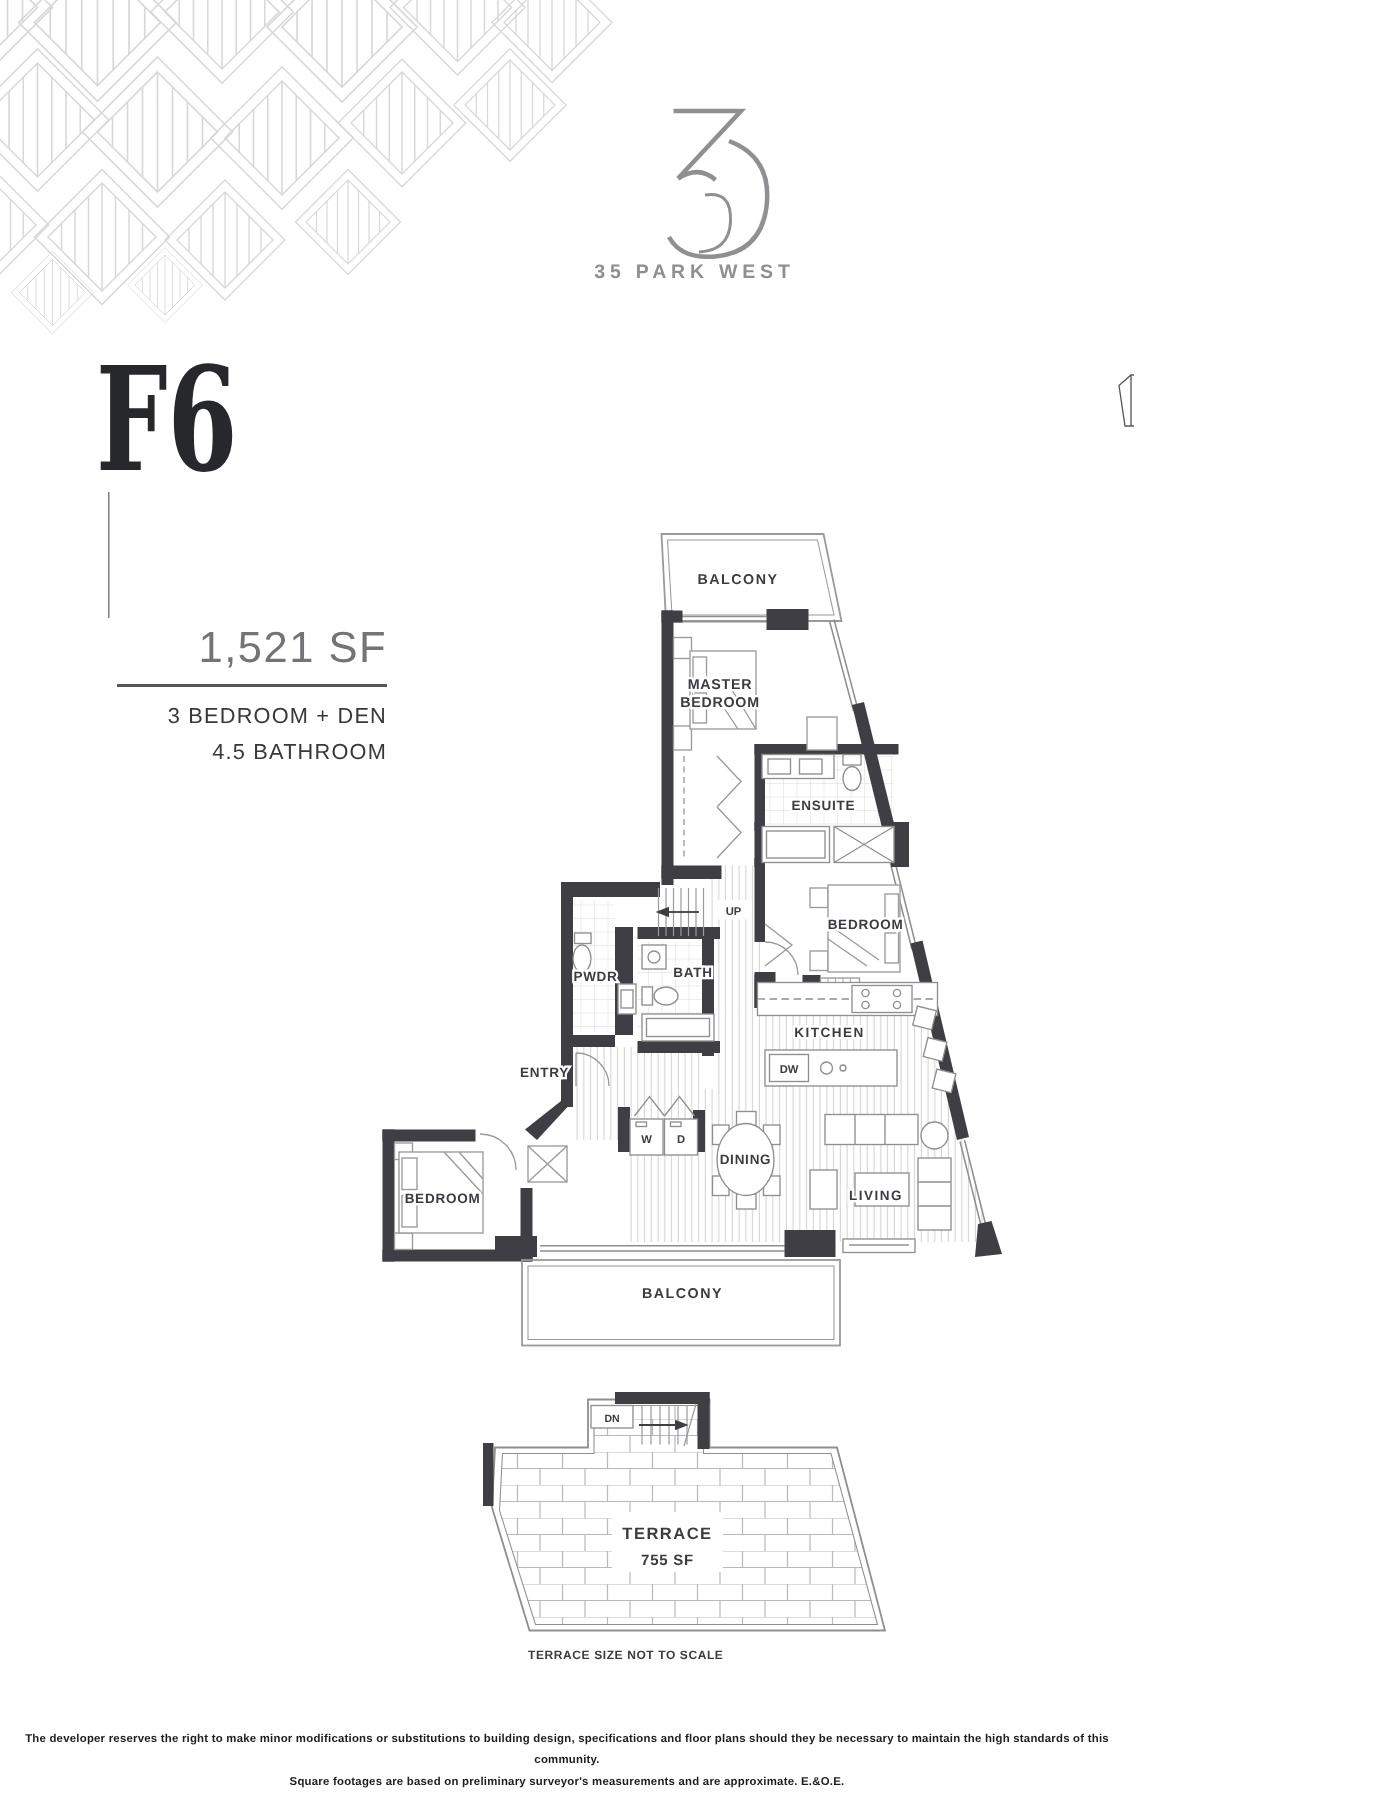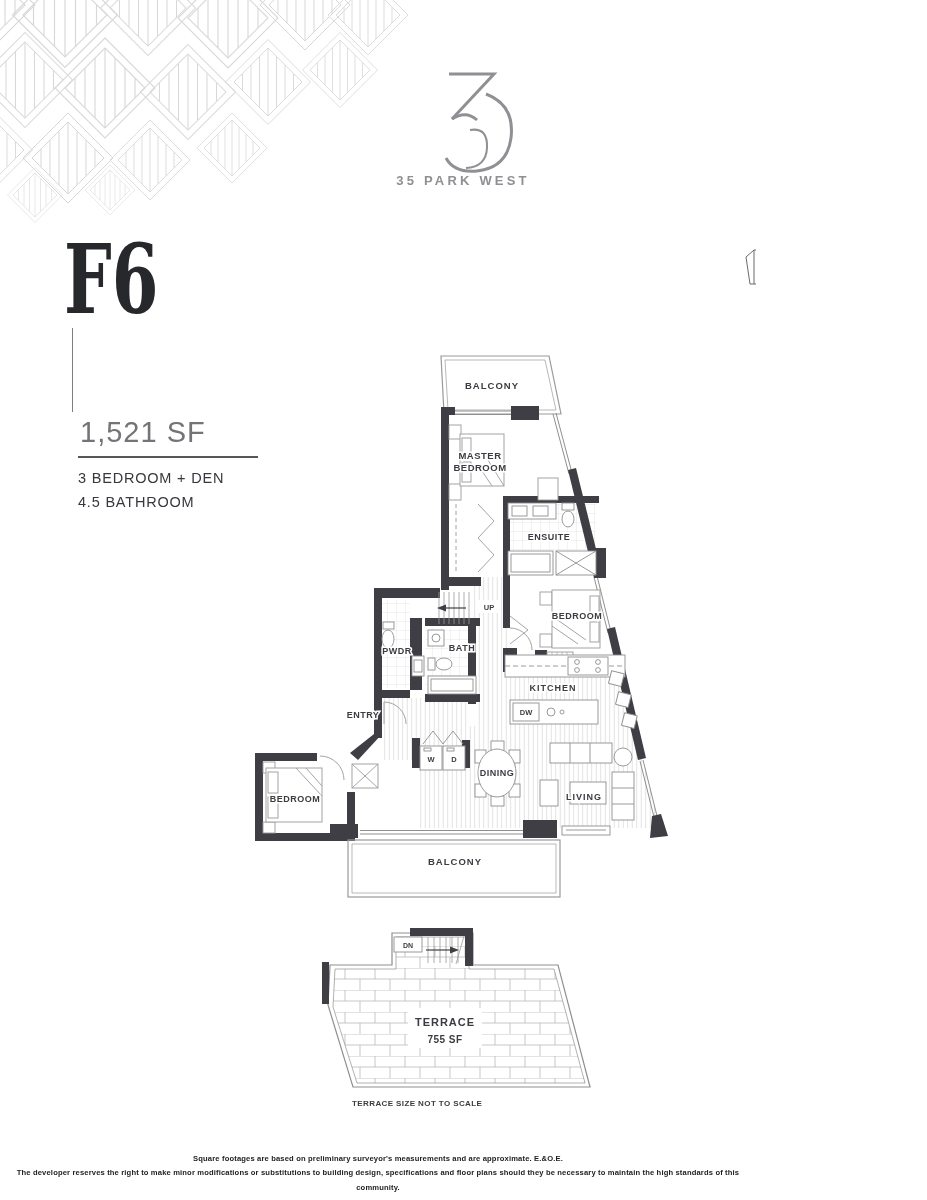--- a/index.html
+++ b/index.html
@@ -6,21 +6,21 @@
   .page{position:relative;width:756px;height:1200px;background:#fff;overflow:hidden;
         font-family:"Liberation Sans",sans-serif;}
   svg text{font-family:"Liberation Sans",sans-serif;}
   .plan-label{font-weight:bold;fill:#3b3c41;paint-order:stroke;stroke:#ffffff;stroke-width:3px;}
   .tiny-label{font-weight:bold;fill:#3b3c41;}
   
   .f6-block{position:absolute;left:64px;top:236px;display:flex;align-items:flex-start;flex-direction:column;}
   .f6-code{font-family:"DejaVu Serif",serif;font-weight:bold;font-size:96px;line-height:0.92;
            color:#27282c;transform:scaleX(0.70);transform-origin:left top;width:86px;white-space:nowrap;}
   .f6-sep{width:1px;height:84px;background:#7d7e82;margin:4px 0 0 8px;}
-  .f6-info{margin-left:14px;padding-top:2px;}
+  .f6-info{margin-left:14px;padding-top:2px;text-align:right;}
   .f6-area{font-size:29px;color:#737478;letter-spacing:1px;padding:2px 0 0 2px;}
   .f6-rule{height:2px;background:#56575b;width:180px;margin:7px 0 9px 0;}
   .f6-spec{font-weight:normal;font-size:14.5px;color:#37383d;letter-spacing:0.8px;line-height:1.6;}
   
   .footer{position:absolute;left:0;right:0;top:1152px;text-align:center;
           font-weight:bold;font-size:7.6px;color:#1d1d20;line-height:1.9;letter-spacing:0.15px;}
 </style>
 </head>
 <body>
 
@@ -342,17 +342,17 @@
   <div class="f6-info">
     <div class="f6-area">1,521 SF</div>
     <div class="f6-rule"></div>
     <div class="f6-spec">3 BEDROOM + DEN</div>
     <div class="f6-spec">4.5 BATHROOM</div>
   </div>
 </div>
 
 
 <div class="footer">
+  <div>The developer reserves the right to make minor modifications or substitutions to building design, specifications and floor plans should they be necessary to maintain the high standards of this community.</div>
   <div>Square footages are based on preliminary surveyor's measurements and are approximate. E.&amp;O.E.</div>
-  <div>The developer reserves the right to make minor modifications or substitutions to building design, specifications and floor plans should they be necessary to maintain the high standards of this community.</div>
 </div>
 
 </div>
 
 </body></html>

